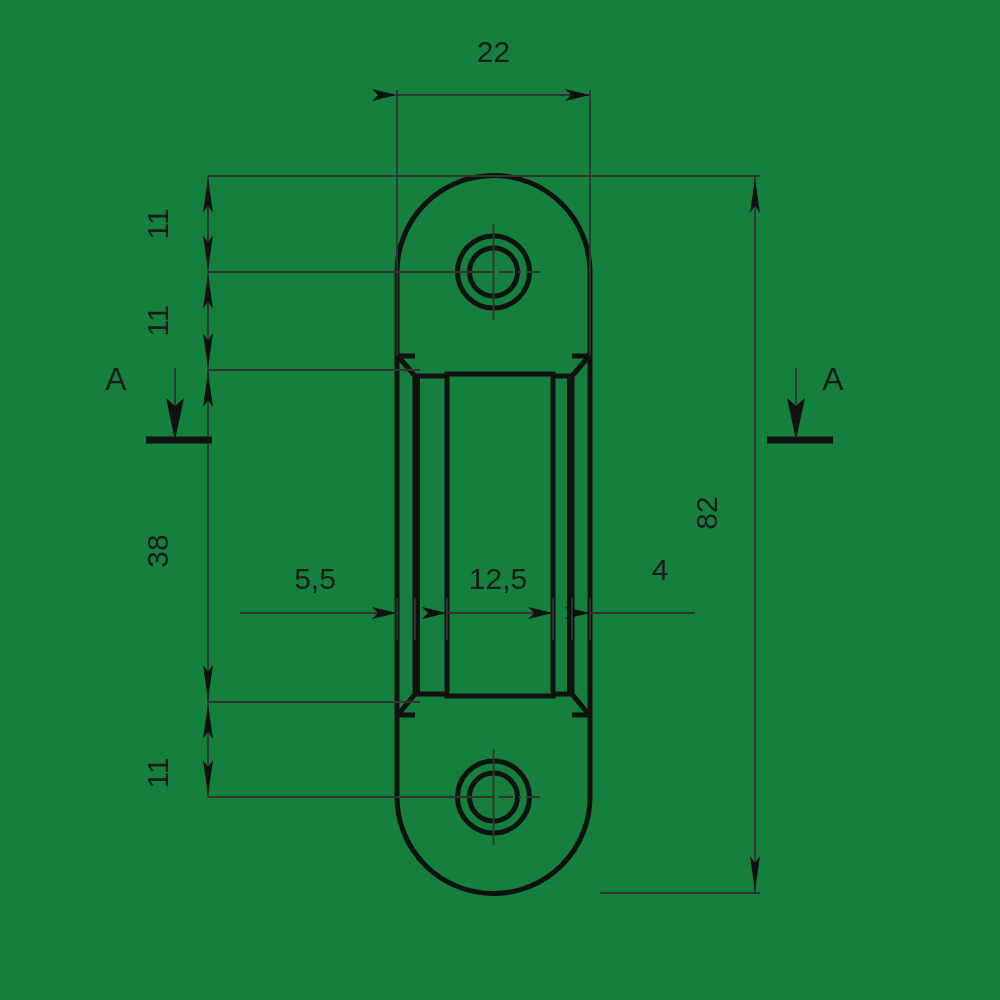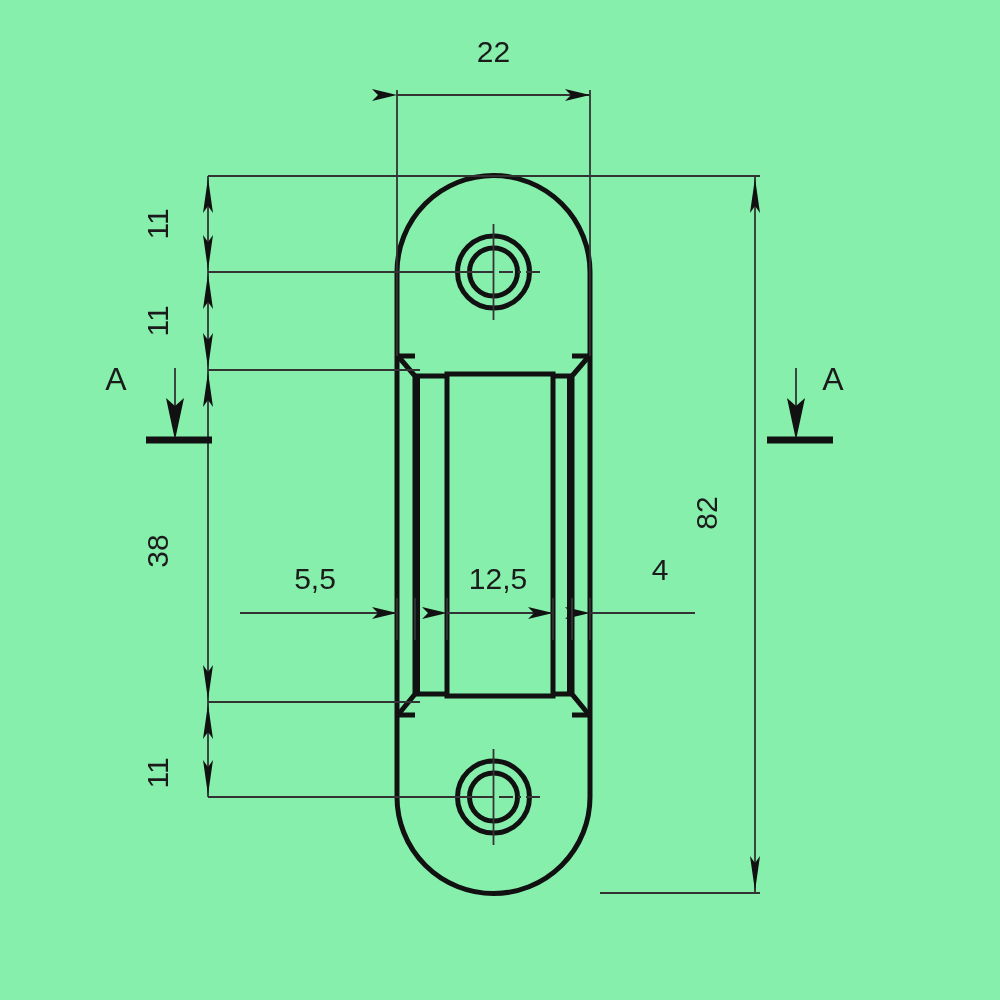--- a/index.html
+++ b/index.html
@@ -1,18 +1,18 @@
 <!DOCTYPE html>
 <html><head>
 <meta charset="utf-8">
 <style>
   html,body{margin:0;padding:0;background:#ffffff;}
   body{width:1000px;height:1000px;overflow:hidden;
        font-family:"Liberation Sans",sans-serif;}
-  #drawing-root{position:relative;width:1000px;height:1000px;background:#86efac;}
+  #drawing-root{position:relative;width:1000px;height:1000px;background:#15803d;}
   svg{display:block;}
   .dim-text{font-family:"Liberation Sans",sans-serif;font-size:30px;fill:#1b1b1b;}
   .sec-text{font-family:"Liberation Sans",sans-serif;font-size:32px;fill:#1b1b1b;}
   .obj{fill:none;stroke:#111111;stroke-width:5;stroke-linecap:butt;stroke-linejoin:miter;}
   .obj-thin{fill:none;stroke:#111111;stroke-width:4;}
   .ext{fill:none;stroke:#333333;stroke-width:1.8;}
   .dimline{fill:none;stroke:#333333;stroke-width:1.8;}
   .center{fill:none;stroke:#333333;stroke-width:1.8;stroke-dasharray:14 5 3 5;}
   .thickbar{stroke:#111111;stroke-width:7;stroke-linecap:butt;}
   .arrowfill{fill:#111111;}

